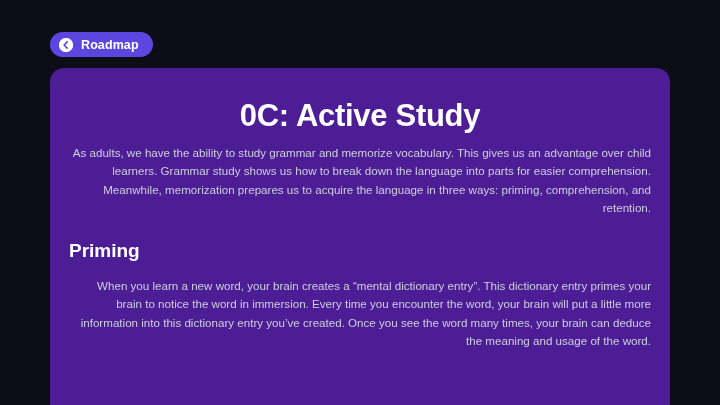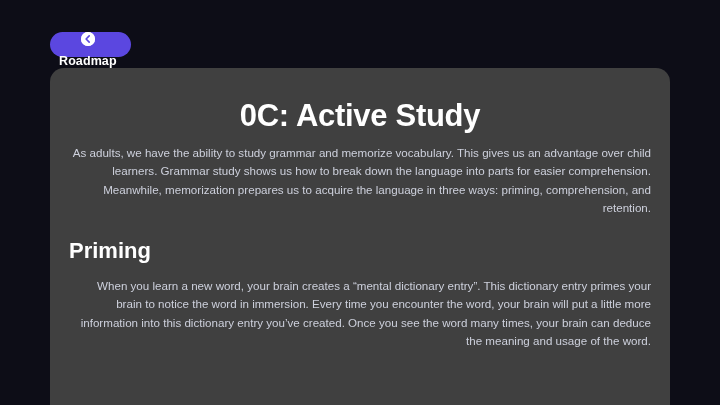--- a/index.html
+++ b/index.html
@@ -31,40 +31,39 @@
     padding: 0 14px 0 9px;
     border-radius: 13px;
     background: #5b47e0;
     color: #ffffff;
     font-size: 12.5px;
     font-weight: bold;
     letter-spacing: 0.1px;
     box-sizing: border-box;
     cursor: pointer;
     user-select: none;
-    flex-direction: column;
   }
   .back-icon {
     display: inline-flex;
     align-items: center;
     justify-content: center;
     width: 14px;
     height: 14px;
     border-radius: 50%;
     background: #ffffff;
     flex: 0 0 auto;
   }
   .back-icon svg { display: block; }
   .card {
     position: absolute;
     left: 50px;
     top: 68px;
     width: 620px;
     min-height: 337px;
-    background: #404040;
+    background: #4c1d95;
     border-radius: 14px 14px 0 0;
     box-sizing: border-box;
     padding: 26px 19px 16px 19px;
     overflow: hidden;
   }
   .doc-title {
     margin: 0;
     padding: 0 0 6px 0;
     text-align: center;
     font-size: 31px;
@@ -76,21 +75,21 @@
   .body-text {
     margin: 0 0 14px 0;
     font-size: 11.6px;
     line-height: 18.3px;
     color: #cdd0dc;
     text-align: right;
   }
   .body-text:last-child { margin-bottom: 14px; }
   .section-heading {
     margin: 22px 0 14px 0;
-    font-size: 22px;
+    font-size: 19px;
     line-height: 24px;
     font-weight: bold;
     color: #ffffff;
   }
   sup.footnote {
     font-size: 8px;
     color: #8a7ff0;
     cursor: pointer;
     vertical-align: super;
     line-height: 0;

